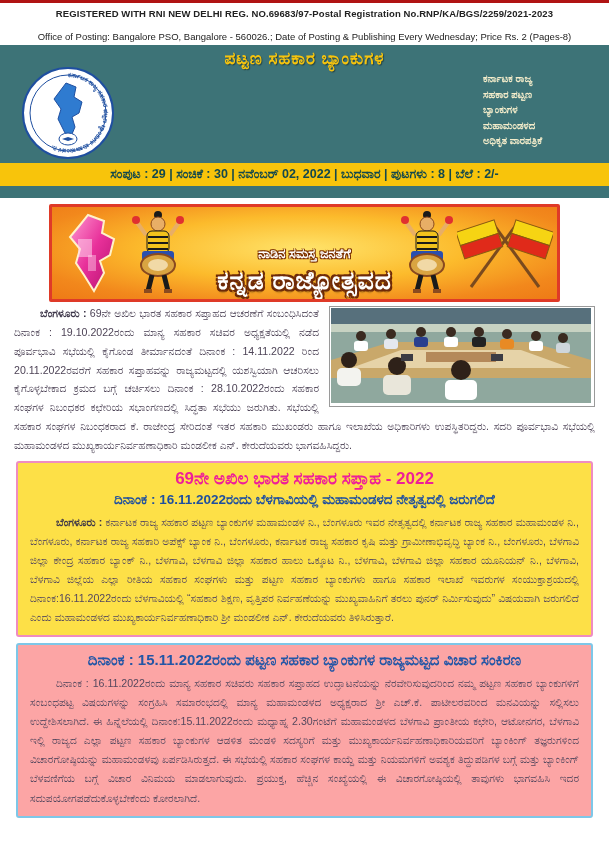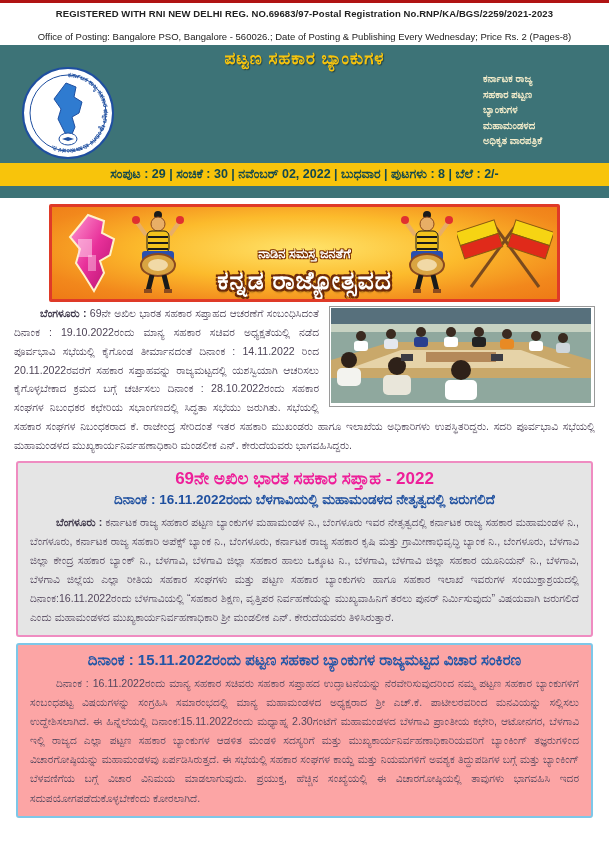--- a/index.html
+++ b/index.html
@@ -50,21 +50,21 @@
 
   
   .lead{padding:2px 14px 0;flex:none;}
   .lead .photo{float:right;width:262px;height:97px;margin:2px 0 4px 10px;border:1px solid #9a9a9a;background:#fff;padding:1px;}
   .lead p{margin:0;font-size:10.6px;line-height:1.78;color:#4e4457;text-align:justify;}
   .bold-dateline{font-weight:bold;color:#3c3548;}
   .indent{display:inline-block;width:26px;}
 
   
   .box{margin:6px 16px 0;border-radius:3px;padding:6px 12px 8px;box-sizing:border-box;}
-  .pink-box{border:2px solid #ef8cc1;background:#e5e5e5;}
+  .pink-box{border:2px solid #ef8cc1;background:#fde047;}
   .pink-box .b-title{color:#ee1e99;font-weight:bold;font-size:17px;text-align:center;}
   .pink-box .b-sub{color:#1e4f9f;font-weight:bold;font-size:13.5px;text-align:center;margin-top:3px;}
   .box p{margin:5px 0 0;font-size:10.6px;line-height:1.8;color:#55485e;text-align:justify;}
   .blue-box{border:2px solid #7ec7e8;background:#fca5a5;}
   .blue-box .b-title{color:#2356a6;font-weight:bold;font-size:15px;text-align:center;}
 </style>
 </head>
 <body>
 
 <div class="page">

